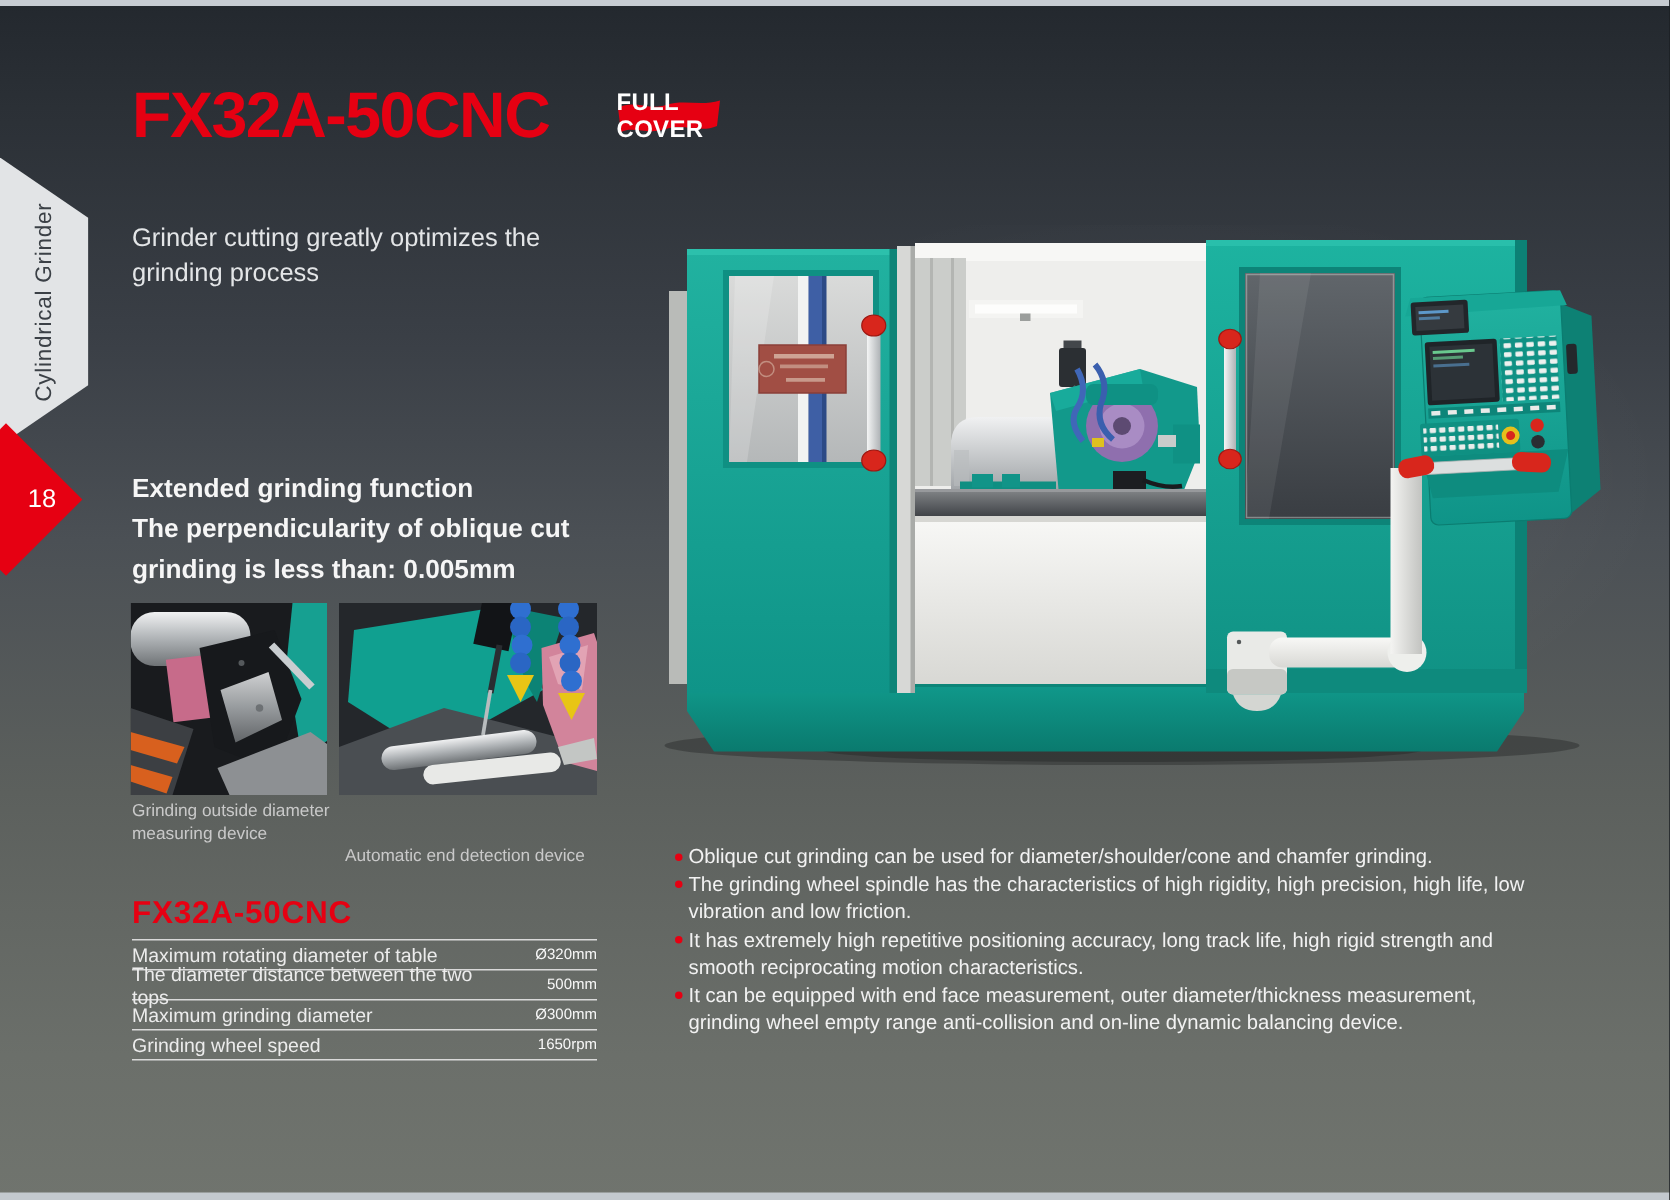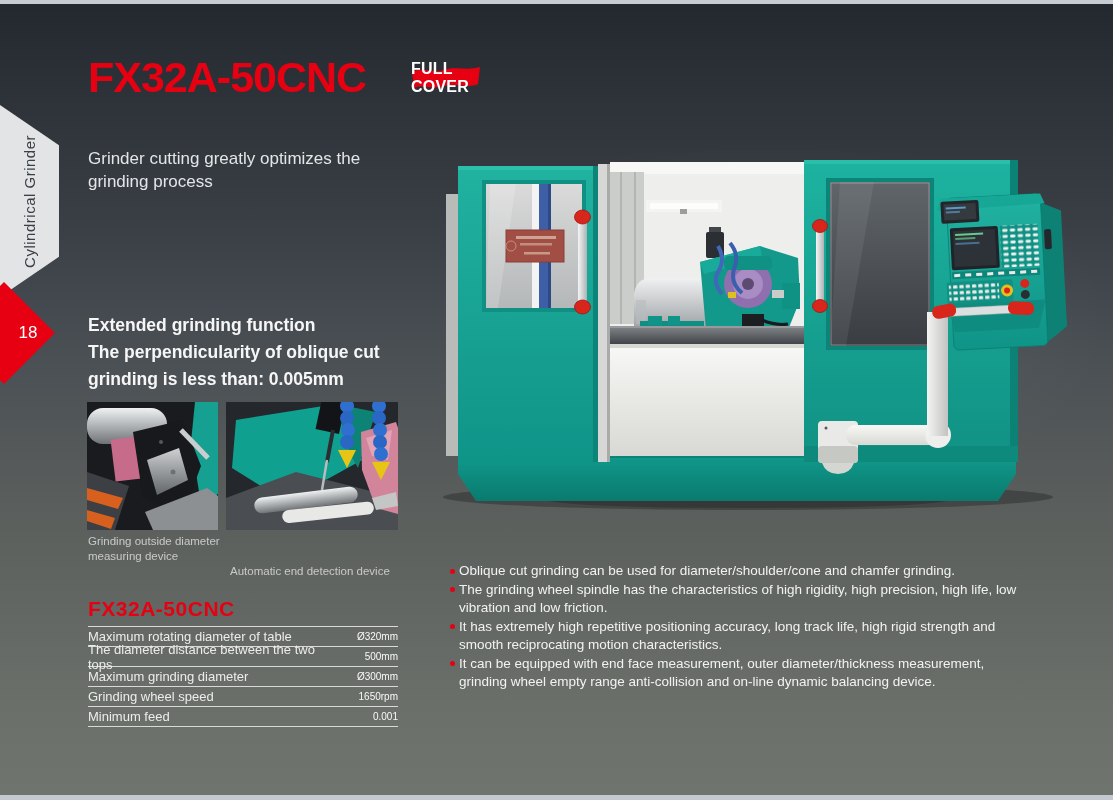--- a/index.html
+++ b/index.html
@@ -158,24 +158,20 @@
       <span class="val">500mm</span>
     </div>
     <div class="spec-row">
       <span class="lbl">Maximum grinding diameter</span>
       <span class="val">Ø300mm</span>
     </div>
     <div class="spec-row">
       <span class="lbl">Grinding wheel speed</span>
       <span class="val">1650rpm</span>
     </div>
-    <div class="spec-row">
-      <span class="lbl">Minimum feed</span>
-      <span class="val">0.001</span>
-    </div>
   </div>
 
   <ul class="features">
     <li class="feature">
       <span class="dot"></span>
       <span>Oblique cut grinding can be used for diameter/shoulder/cone and chamfer grinding.</span>
     </li>
     <li class="feature">
       <span class="dot"></span>
       <span>The grinding wheel spindle has the characteristics of high rigidity, high precision, high life, low vibration and low friction.</span>

